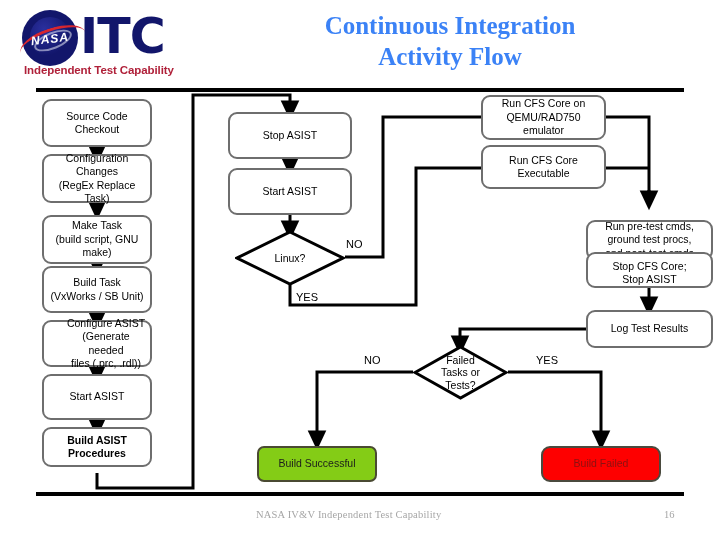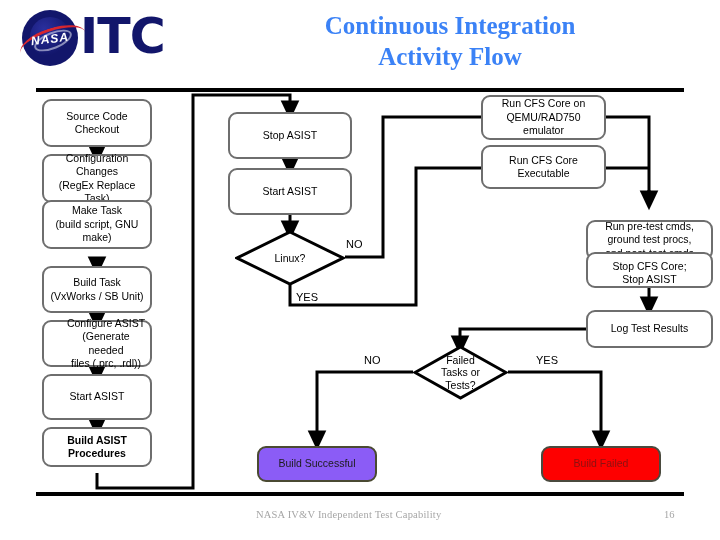--- a/index.html
+++ b/index.html
@@ -37,21 +37,21 @@
   .foot-text{position:absolute;left:256px;top:509px;color:#a6a6a6;font-size:10.5px;
              font-family:"Liberation Serif",serif;letter-spacing:.2px;}
   .foot-page{position:absolute;left:664px;top:509px;color:#a6a6a6;font-size:10.5px;
              font-family:"Liberation Serif",serif;}
 
   
   .node{position:absolute;box-sizing:border-box;border:2.5px solid #6e6e6e;
         border-radius:9px;background:#fff;display:flex;align-items:center;
         justify-content:center;text-align:center;color:#000;font-size:10.5px;
         line-height:13.5px;padding:2px 4px;}
-  .node.green{background:#8b5cf6;border-color:#4a4a32;color:#1c1c1c;}
+  .node.green{background:#84cc16;border-color:#4a4a32;color:#1c1c1c;border-radius:7px;}
   .node.red{background:#fe0000;border-color:#4a4a3e;color:#8c1010;}
 
   .diamond{position:absolute;}
   .diamond svg{position:absolute;left:0;top:0;}
   .diamond span{position:absolute;left:0;top:0;width:100%;height:100%;
         display:flex;flex-direction:column;align-items:center;justify-content:center;
         text-align:center;font-size:10.5px;line-height:12.5px;color:#000;}
 
   .lbl{position:absolute;font-size:11px;color:#000;}
 
@@ -63,20 +63,21 @@
 <div class="slide">
 
   <div class="logo">
     <div class="logo-nasa">
       <div class="star"></div>
       <div class="orb"></div>
       <div class="swoosh"></div>
       <div class="word">NASA</div>
     </div>
     <div class="logo-itc">ITC</div>
+    <div class="logo-tag">Independent Test Capability</div>
   </div>
 
   <div class="title">
     <div>Continuous Integration</div>
     <div>Activity Flow</div>
   </div>
 
   <div class="rule-top"></div>
   <div class="rule-bottom"></div>
 
@@ -123,21 +124,21 @@
 
   <div class="node" style="left:42px;top:99px;width:110px;height:48px;">
     <span style="white-space:pre-line;">Source Code
 Checkout</span>
   </div>
   <div class="node" style="left:42px;top:154px;width:110px;height:49px;">
     <span style="white-space:pre-line;">Configuration
 Changes
 (RegEx Replace Task)</span>
   </div>
-  <div class="node" style="left:42px;top:200px;width:110px;height:49px;">
+  <div class="node" style="left:42px;top:215px;width:110px;height:49px;">
     <span style="white-space:pre-line;">Make Task
 (build script, GNU
 make)</span>
   </div>
   <div class="node" style="left:42px;top:266px;width:110px;height:47px;">
     <span style="white-space:pre-line;">Build Task
 (VxWorks / SB Unit)</span>
   </div>
   <div class="node" style="left:42px;top:320px;width:110px;height:47px;">
     <span style="white-space:pre-line;margin-left:18px;">Configure ASIST

